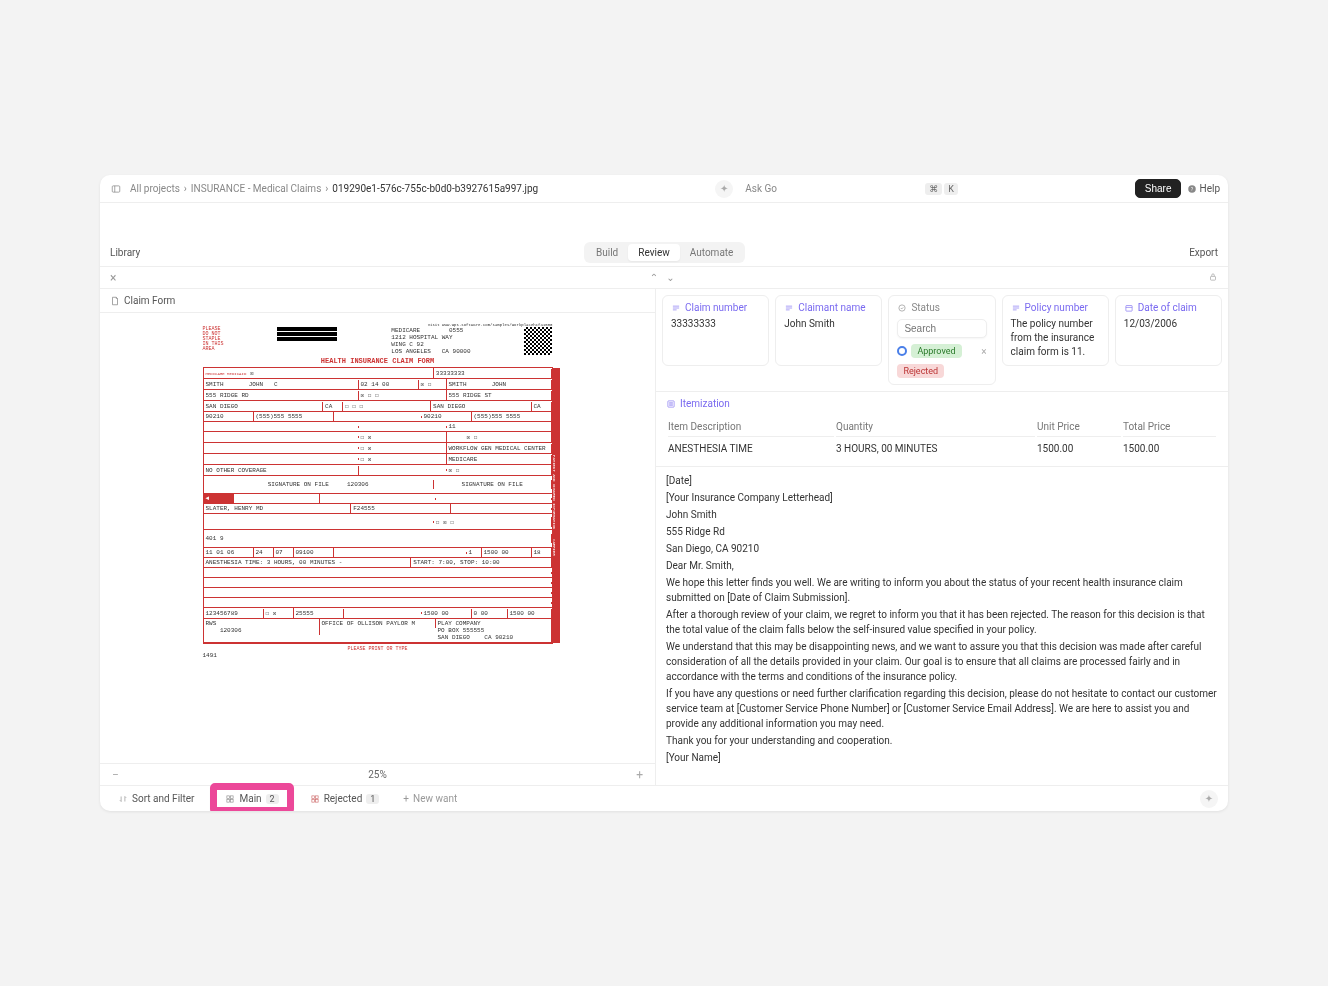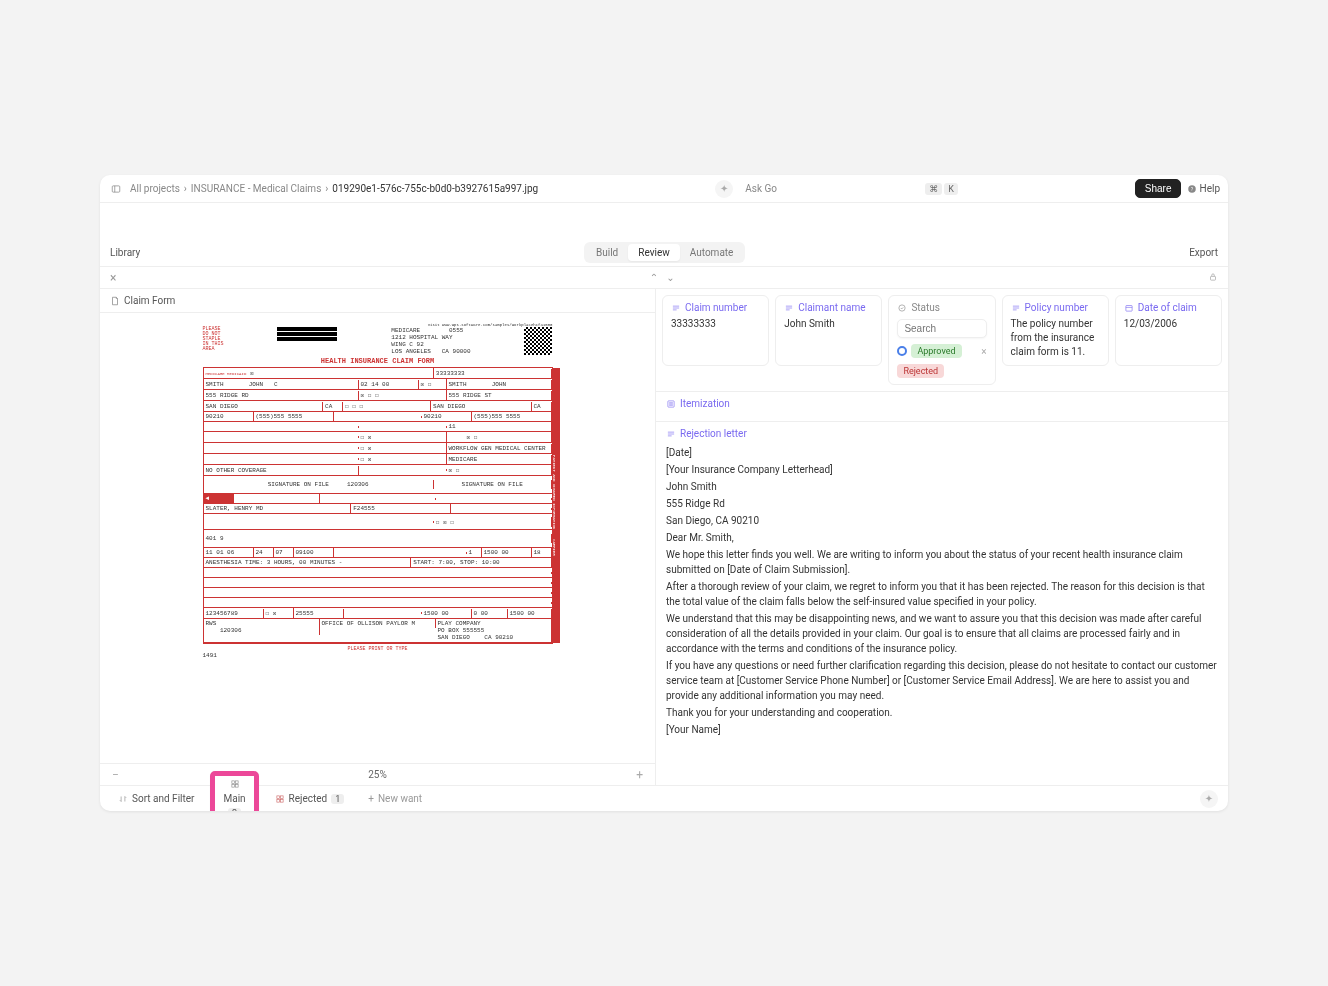--- a/index.html
+++ b/index.html
@@ -51,21 +51,21 @@
 .section { border-top: 1px solid #eee; padding: 6px 10px; }
 .sec-label { display: flex; align-items: center; gap: 4px; font-size: 10px; color: #7a6af0; margin-bottom: 6px; }
 .table { width: 100%; font-size: 10px; }
 .table th { text-align: left; color: #777; font-weight: 400; padding: 4px 0; border-bottom: 1px solid #eee; }
 .table td { padding: 4px 0; color: #333; }
 .letter { flex: 1; overflow: auto; padding: 6px 10px; border-top: 1px solid #eee; }
 .letter-body { font-size: 10px; color: #333; line-height: 1.5; }
 .letter-body p { margin-bottom: 2px; }
 .bottombar { height: 26px; display: flex; align-items: center; padding: 0 10px; border-top: 1px solid #eee; font-size: 10px; color: #555; gap: 8px; }
 .pill { display: flex; align-items: center; gap: 4px; padding: 3px 8px; border-radius: 5px; cursor: pointer; }
-.pill.active { background: #fff; border: 5px solid #ec4899; box-shadow: 0 1px 2px rgba(0,0,0,0.04); flex-direction: column; }
+.pill.active { background: #fff; border: 7px solid #ec4899; box-shadow: 0 1px 2px rgba(0,0,0,0.04); }
 .pill .count { background: #eee; border-radius: 3px; padding: 0 4px; font-size: 9px; }
 .chip { width: 18px; height: 18px; border-radius: 50%; background: #f5f5f5; display: flex; align-items: center; justify-content: center; color: #aaa; margin-left: auto; cursor: pointer; }
 
 .form { width: 350px; font-size: 6px; color: #333; font-family: "Courier New", monospace; position: relative; }
 .form-top { display: flex; justify-content: space-between; align-items: flex-start; margin-bottom: 2px; }
 .redacted { width: 60px; }
 .redacted div { height: 4px; background: #000; margin-bottom: 1px; }
 .stapletext { color: #c33; font-size: 5px; line-height: 1; }
 .addr { font-size: 6px; }
 .qr { width: 28px; height: 28px; background: repeating-conic-gradient(#000 0 25%, #fff 0 50%); background-size: 4px 4px; }
@@ -380,31 +380,41 @@
       <div class="section">
         <div class="sec-label">
             <svg class="ico" viewBox="0 0 16 16" stroke="#7a6af0" fill="none">
               <rect x="3" y="3" width="10" height="10" rx="1"></rect>
               <line x1="5" y1="6" x2="11" y2="6"></line>
               <line x1="5" y1="8" x2="11" y2="8"></line>
               <line x1="5" y1="10" x2="11" y2="10"></line>
             </svg>
             <span>Itemization</span>
           </div>
+        <table class="table">
+          <thead>
+              <tr>
+            <th>Item Description</th>
+            <th>Quantity</th>
+            <th>Unit Price</th>
+            <th>Total Price</th>
+          </tr>
+            </thead>
+          <tbody id="item-rows">
+              <tr>
+                <td>ANESTHESIA TIME</td>
+                <td>3 HOURS, 00 MINUTES</td>
+                <td>1500.00</td>
+                <td>1500.00</td>
+              </tr>
+            </tbody>
+        </table>
       </div>
 
       <div class="letter">
-        <div class="sec-label">
-            <svg class="ico" viewBox="0 0 16 16" stroke="#7a6af0" fill="none">
-              <line x1="3" y1="5" x2="13" y2="5"></line>
-              <line x1="3" y1="8" x2="13" y2="8"></line>
-              <line x1="3" y1="11" x2="9" y2="11"></line>
-            </svg>
-            <span>Rejection letter</span>
-          </div>
         <div class="letter-body" id="letter-body">
             <p>[Date]</p>
             <p>[Your Insurance Company Letterhead]</p>
             <p>John Smith</p>
             <p>555 Ridge Rd</p>
             <p>San Diego, CA 90210</p>
             <p>Dear Mr. Smith,</p>
             <p>We hope this letter finds you well. We are writing to inform you about the status of your recent health insurance claim submitted on [Date of Claim Submission].</p>
             <p>After a thorough review of your claim, we regret to inform you that it has been rejected. The reason for this decision is that the total value of the claim falls below the self-insured value specified in your policy.</p>
             <p>We understand that this may be disappointing news, and we want to assure you that this decision was made after careful consideration of all the details provided in your claim. Our goal is to ensure that all claims are processed fairly and in accordance with the terms and conditions of the insurance policy.</p>

